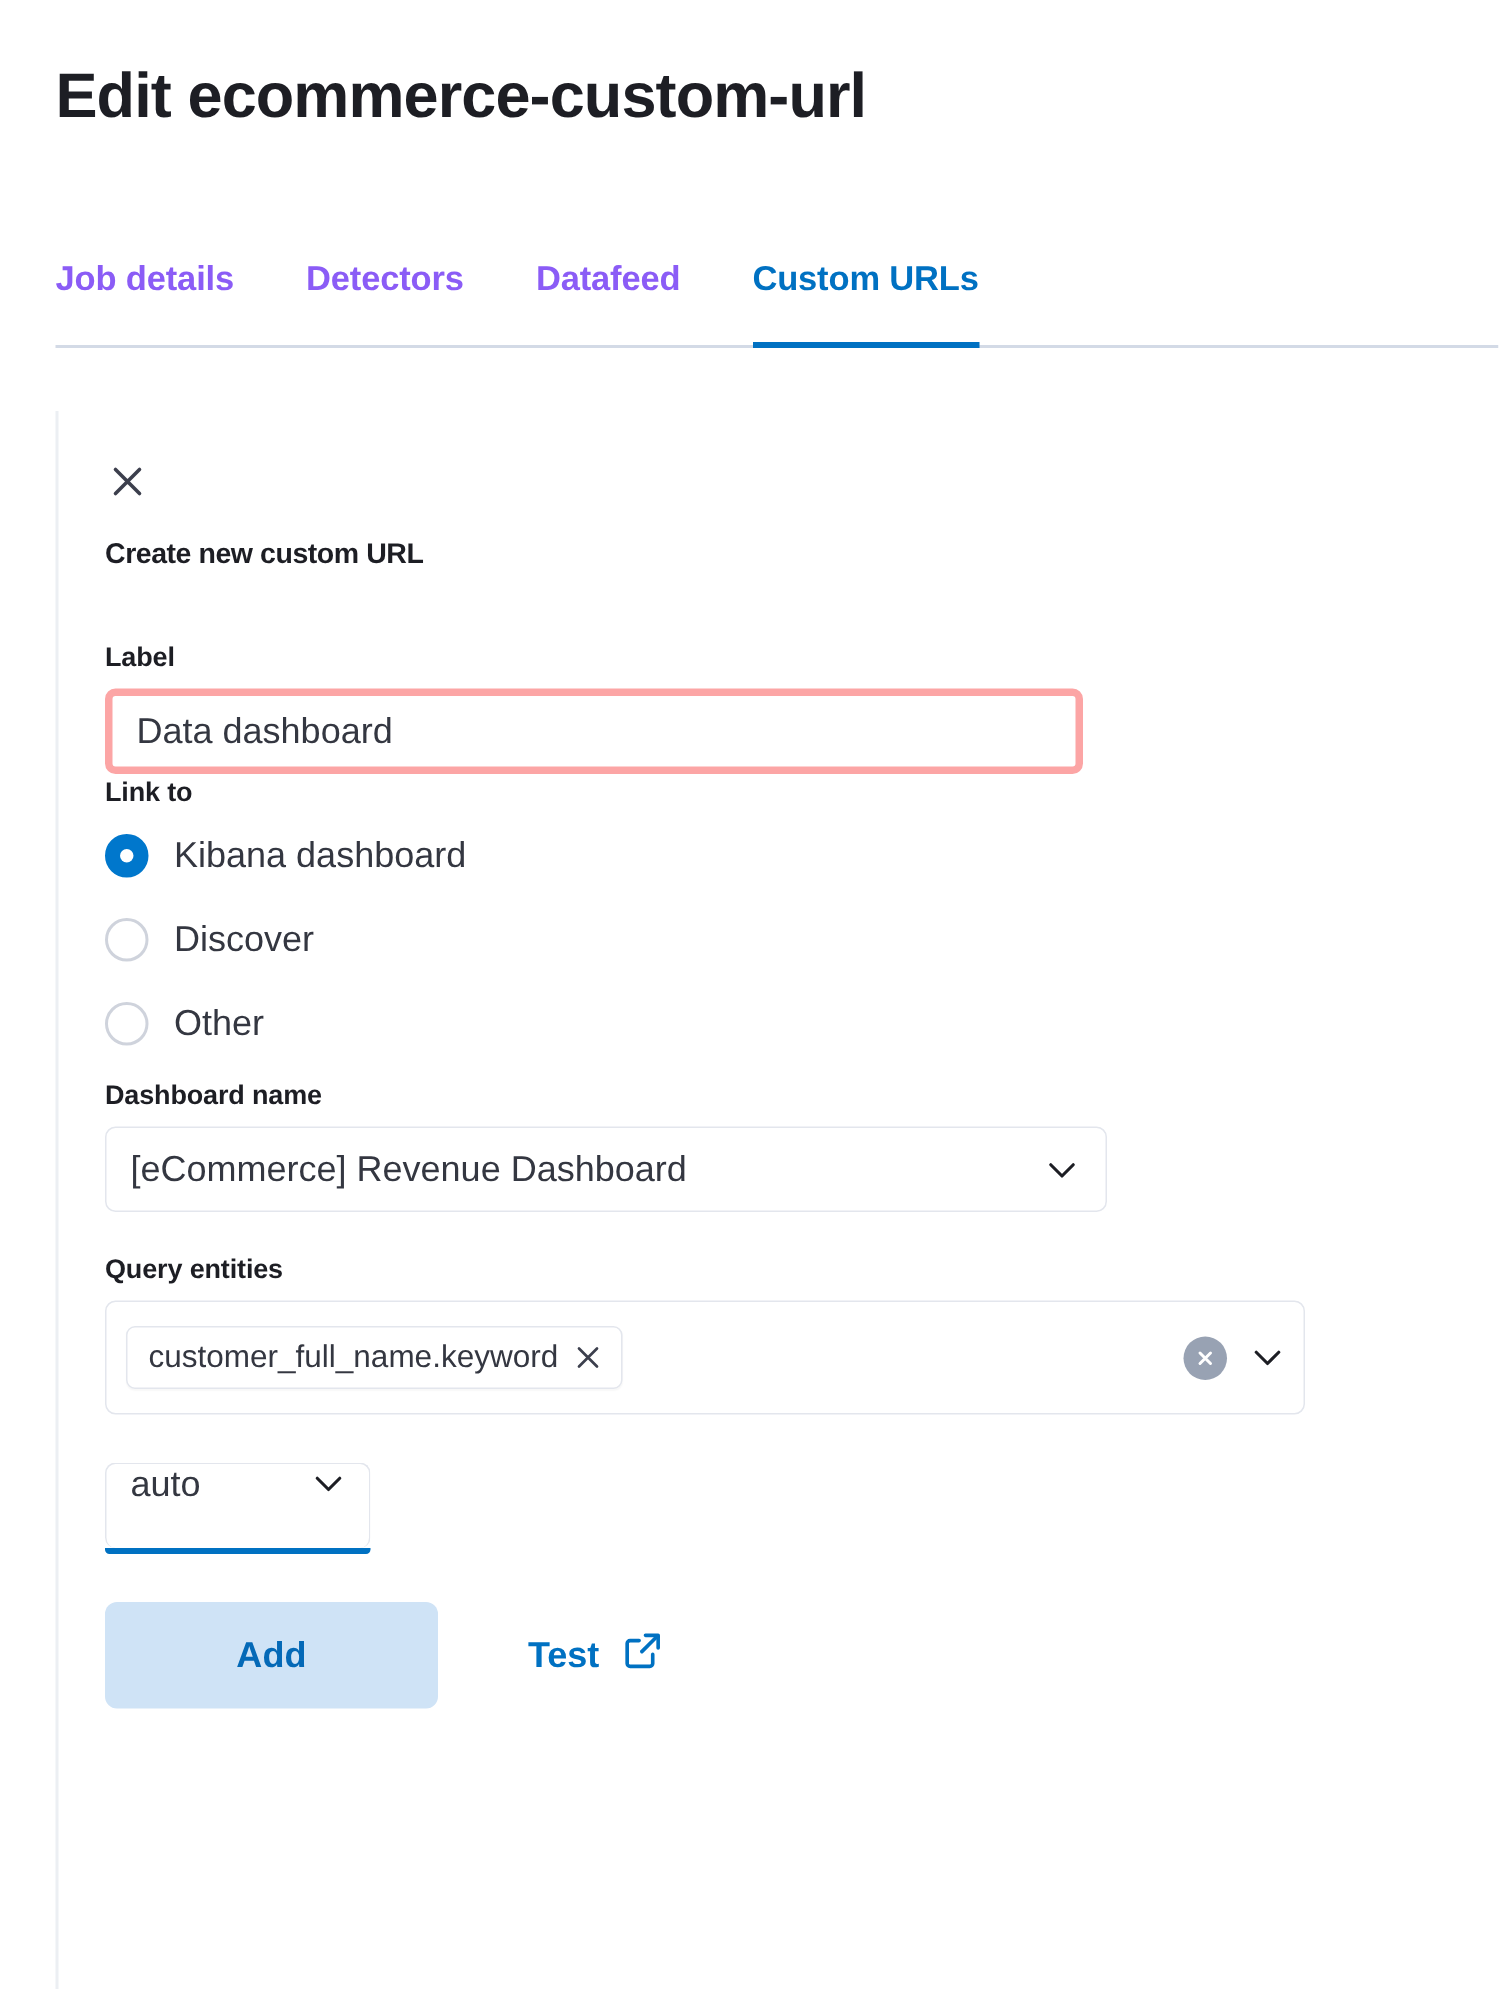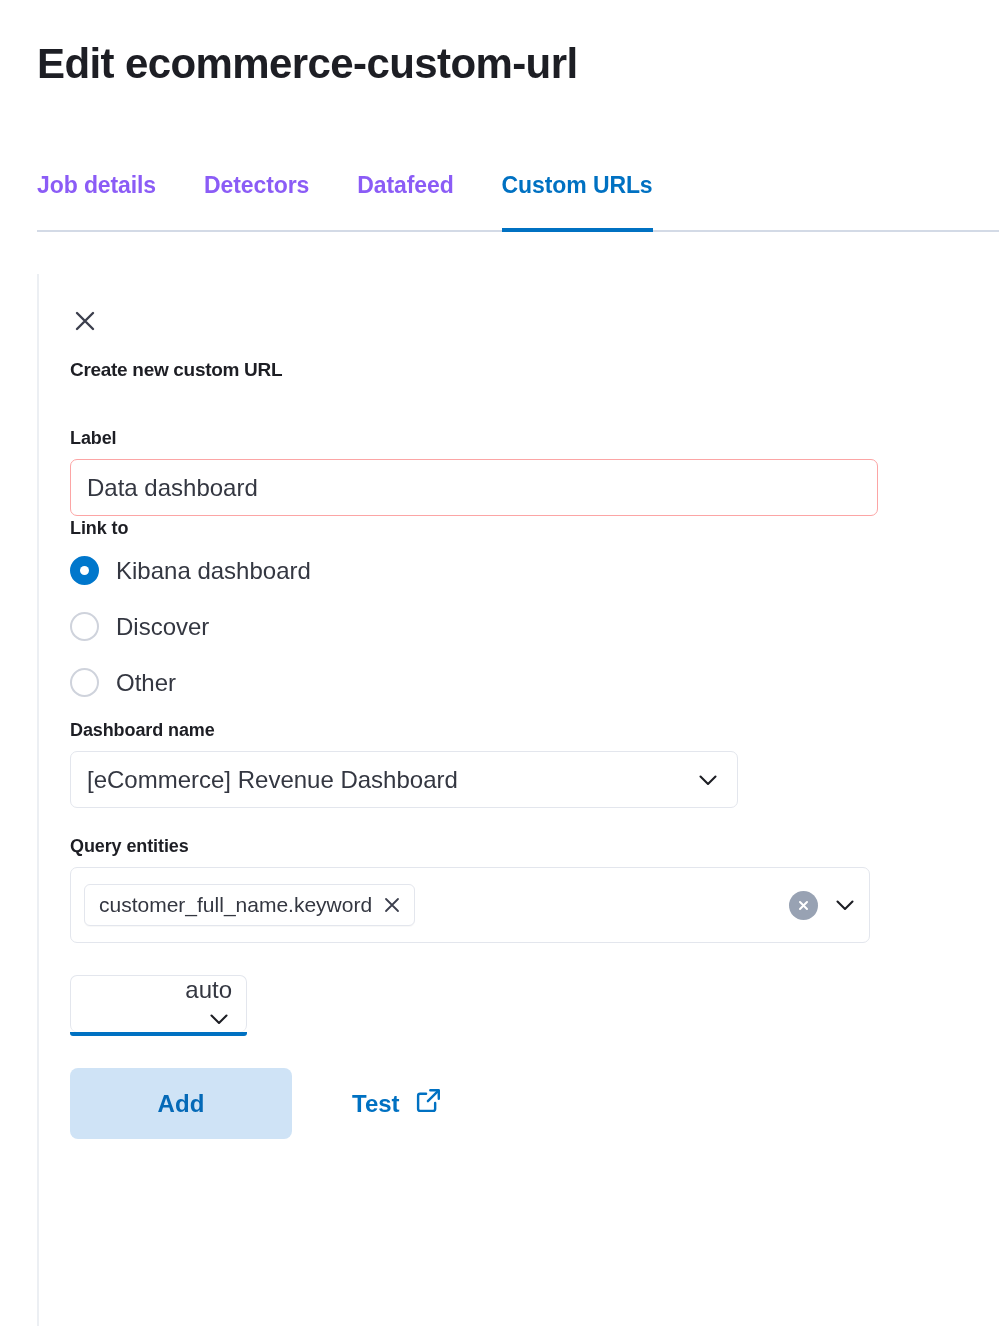--- a/index.html
+++ b/index.html
@@ -130,23 +130,23 @@
     line-height: 24px;
     font-weight: bold;
     color: #1d1e24;
     margin-bottom: 9px;
     display: block;
     letter-spacing: -0.1px;
   }
   .field-label.focused { color: #0071c2; }
 
   .text-input {
-    width: 808px;
+    width: 652px;
     height: 57px;
-    border: 1px solid #fca5a5;
+    border: 5px solid #fca5a5;
     border-radius: 7px;
     background: #ffffff;
     font-family: inherit;
     font-size: 24px;
     color: #343741;
     padding: 0 16px;
     outline: none;
     display: block;
   }
 
@@ -276,25 +276,24 @@
   
   .timerange-wrap { margin-top: 32px; }
   .small-select {
     width: 177px;
     height: 57px;
     border: 1px solid #e3e6ed;
     border-radius: 7px;
     border-bottom: none;
     background: #ffffff;
     display: flex;
-    align-items: flex-end;
+    align-items: flex-start;
     padding: 0 14px 0 16px;
     cursor: pointer;
     position: relative;
-    flex-direction: column;
   }
   .small-select .select-value { font-size: 24px; }
   .focus-underline {
     width: 177px;
     height: 4px;
     background: #0071c2;
     border-radius: 0 0 3px 3px;
   }
 
   

